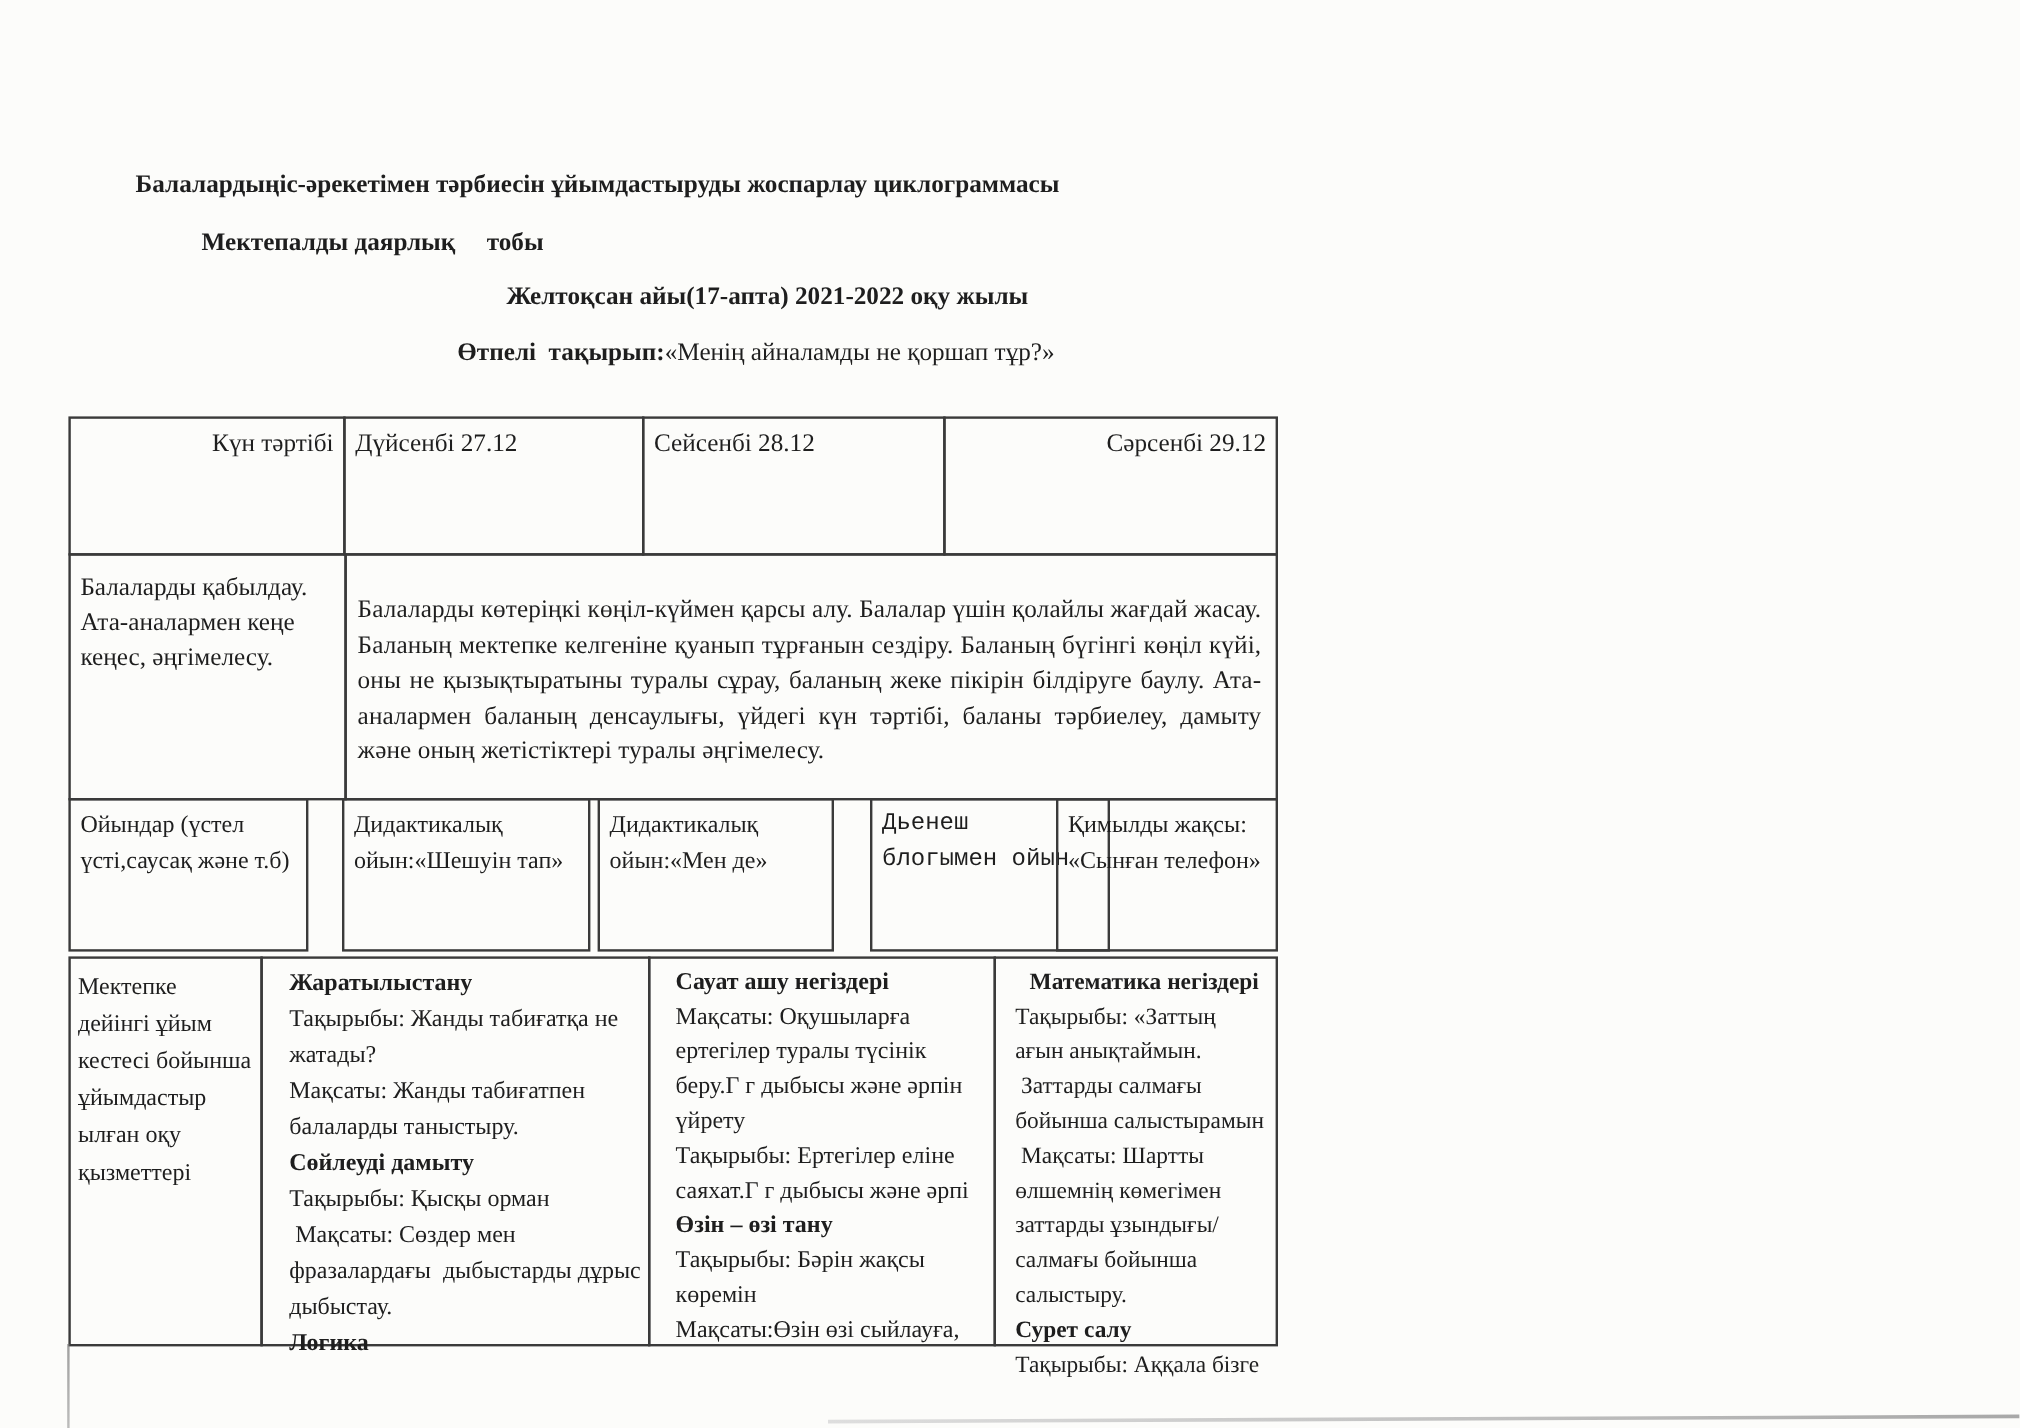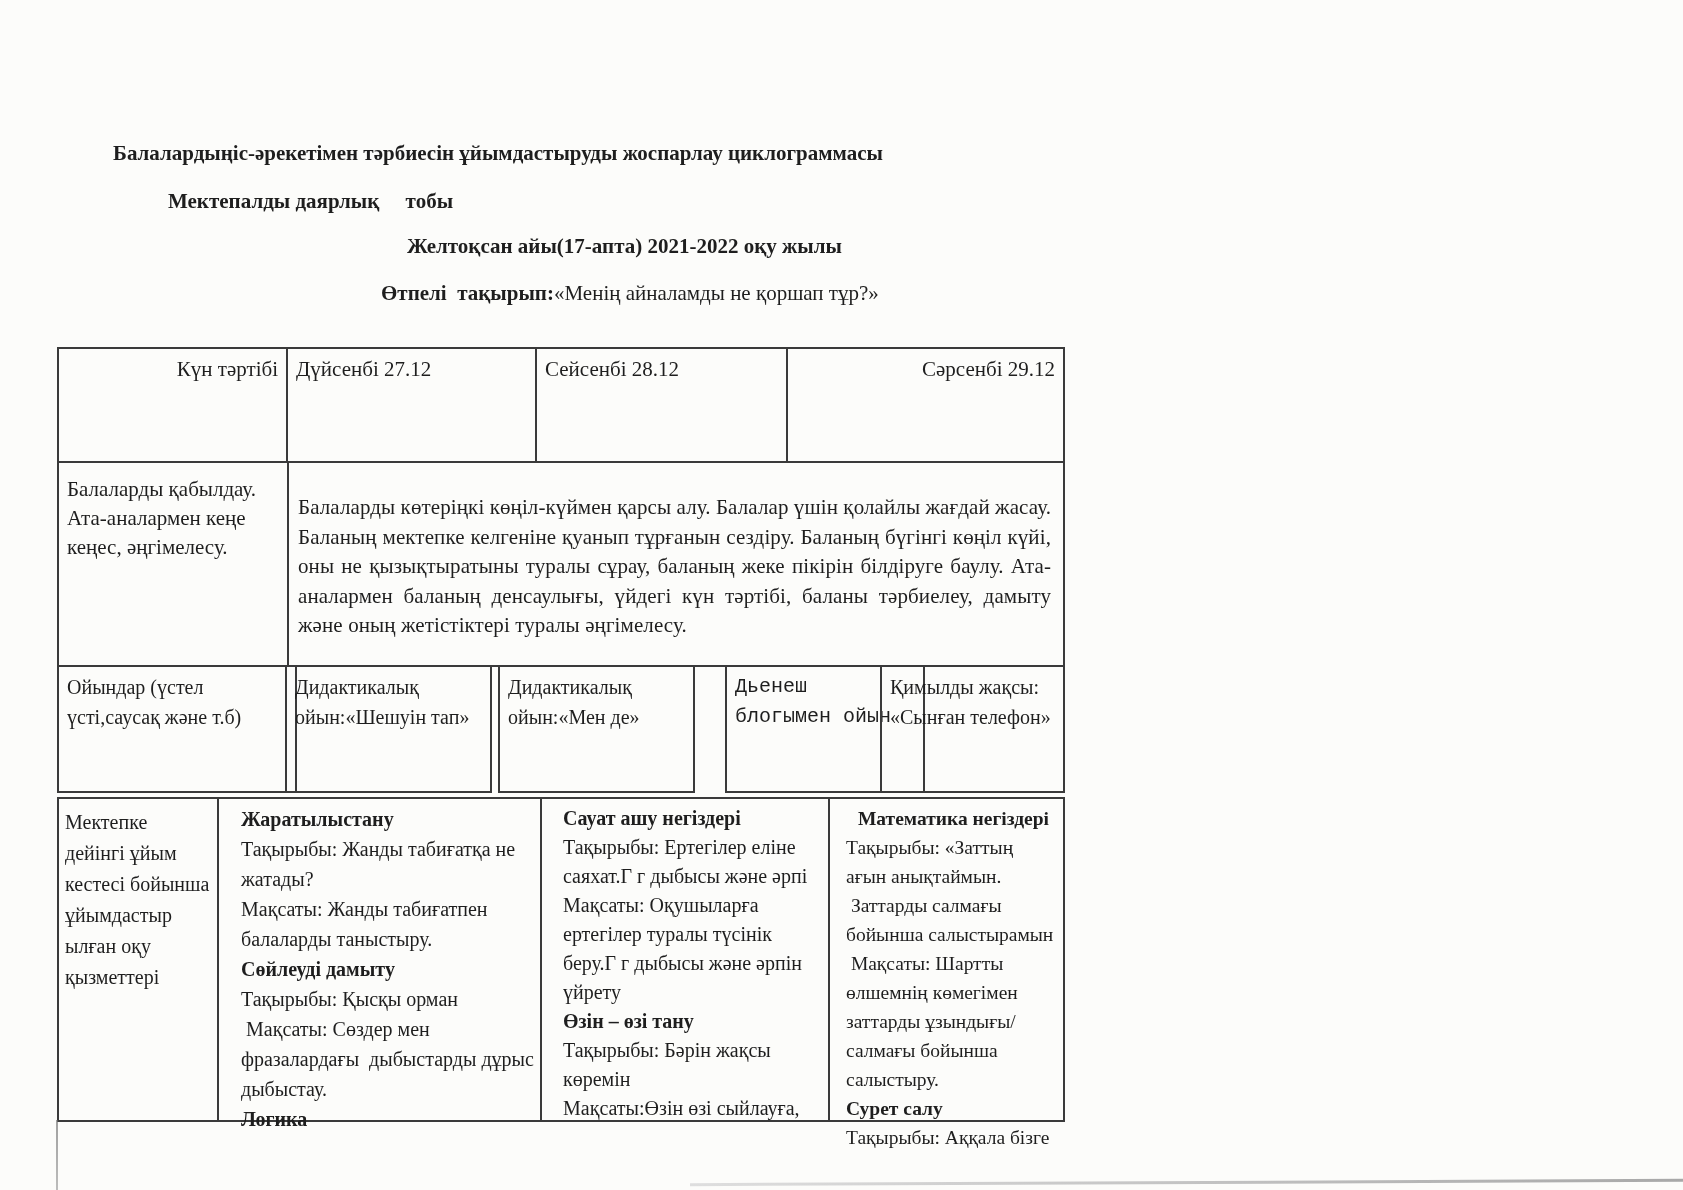--- a/index.html
+++ b/index.html
@@ -43,51 +43,51 @@
     left:690px;top:1181px;width:993px;height:3px;
     background:linear-gradient(to right,#dedede,#a8a8a8);
     transform:rotate(-0.25deg);
   }
 </style>
 </head>
 <body>
 
 <div class="abs title b" style="left:113px;top:141px;">Балалардыңіс-әрекетімен тәрбиесін ұйымдастыруды жоспарлау циклограммасы</div>
 <div class="abs title b" style="left:168px;top:189px;">Мектепалды даярлық     тобы</div>
-<div class="abs title b" style="left:407px;top:234px;">Желтоқсан айы(17-апта) 2021-2022 оқу жылы</div>
+<div class="abs title b" style="left:422px;top:234px;">Желтоқсан айы(17-апта) 2021-2022 оқу жылы</div>
 <div class="abs title" style="left:381px;top:281px;"><span class="b">Өтпелі  тақырып:</span><span>«Менің айналамды не қоршап тұр?»</span></div>
 
 <div class="cell hcell" style="left:57px;width:231px;text-align:right;">Күн тәртібі</div>
 <div class="cell hcell" style="left:286px;width:251px;">Дүйсенбі 27.12</div>
 <div class="cell hcell" style="left:535px;width:253px;">Сейсенбі 28.12</div>
 <div class="cell hcell" style="left:786px;width:279px;text-align:right;">Сәрсенбі 29.12</div>
 
 <div class="cell r2" style="left:57px;width:232px;padding-top:12px;">Балаларды қабылдау. Ата-аналармен  кеңе кеңес, әңгімелесу.</div>
 <div class="cell r2 para" style="left:287px;width:778px;">Балаларды көтеріңкі көңіл-күймен қарсы алу. Балалар үшін қолайлы жағдай жасау. Баланың мектепке келгеніне қуанып тұрғанын сездіру. Баланың бүгінгі көңіл күйі, оны не қызықтыратыны туралы сұрау, баланың жеке пікірін білдіруге баулу. Ата-аналармен баланың денсаулығы, үйдегі күн тәртібі, баланы тәрбиелеу, дамыту және оның жетістіктері туралы әңгімелесу.</div>
 
-<div class="cell r3" style="left:57px;width:240px;">Ойындар (үстел үсті,саусақ және т.б)</div>
+<div class="cell r3" style="left:57px;width:200px;">Ойындар (үстел үсті,саусақ және т.б)</div>
 <div class="cell r3" style="left:285px;width:207px;">Дидактикалық ойын:«Шешуін тап»</div>
 <div class="cell r3" style="left:498px;width:197px;">Дидактикалық ойын:«Мен де»</div>
 <div class="cell r3" style="left:725px;width:200px;font-family:Liberation Mono, monospace;">Дьенеш блогымен ойын</div>
 <div class="cell r3" style="left:880px;width:185px;">Қимылды жақсы: «Сынған телефон»</div>
 
 <div class="cell t2 lessons-label" style="left:57px;width:162px;">Мектепке дейінгі ұйым кестесі бойынша ұйымдастыр ылған оқу қызметтері</div>
 <div class="cell t2" style="left:217px;width:325px;line-height:30px;padding-left:10px;">
     <div class="b">Жаратылыстану</div>
     <div>Тақырыбы: Жанды табиғатқа не жатады?</div>
     <div>Мақсаты: Жанды табиғатпен балаларды таныстыру.</div>
     <div class="b">Сөйлеуді дамыту</div>
     <div>Тақырыбы: Қысқы орман</div>
     <div> Мақсаты: Сөздер мен фразалардағы  дыбыстарды дұрыс дыбыстау.</div>
     <div class="b">Логика</div>
   </div>
 <div class="cell t2" style="left:540px;width:290px;padding-left:9px;">
     <div class="b">Сауат ашу негіздері</div>
+    <div>Мақсаты: Оқушыларға ертегілер туралы түсінік беру.Г г дыбысы және әрпін үйрету</div>
     <div>Тақырыбы: Ертегілер еліне саяхат.Г г дыбысы және әрпі</div>
-    <div>Мақсаты: Оқушыларға ертегілер туралы түсінік беру.Г г дыбысы және әрпін үйрету</div>
     <div class="b">Өзін – өзі тану</div>
     <div>Тақырыбы: Бәрін жақсы көремін</div>
     <div>Мақсаты:Өзін өзі сыйлауға,</div>
   </div>
 <div class="cell t2" style="left:828px;width:237px;font-size:19.5px;padding-left:4px;padding-right:2px;">
     <div class="b c">Математика негіздері</div>
     <div>Тақырыбы: «Заттың
 ағын анықтаймын.</div>
     <div> Заттарды салмағы бойынша салыстырамын</div>
     <div> Мақсаты: Шартты өлшемнің көмегімен заттарды ұзындығы/салмағы бойынша салыстыру.</div>

